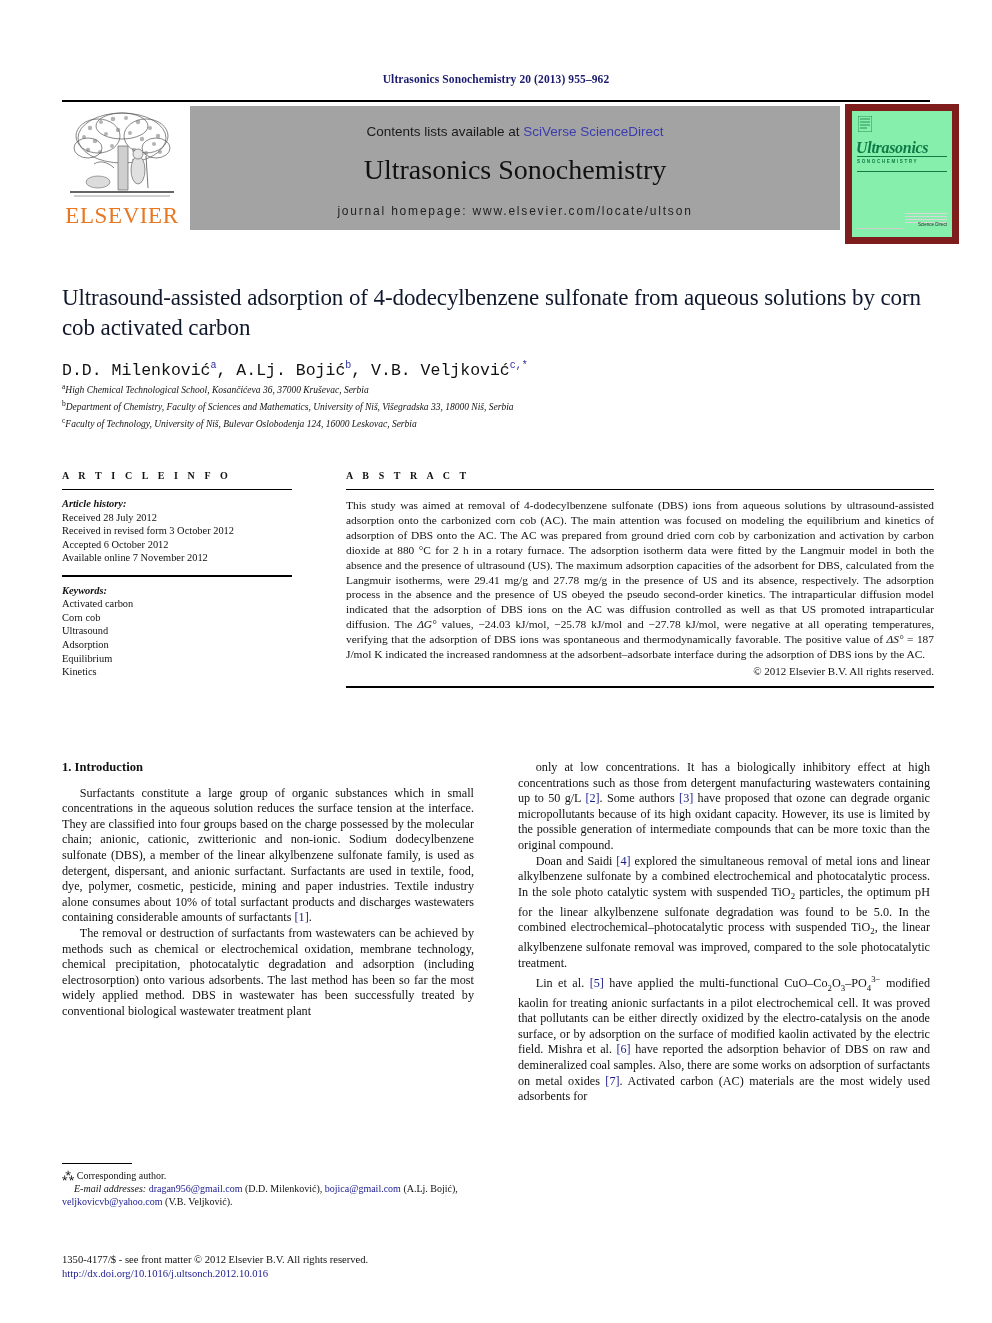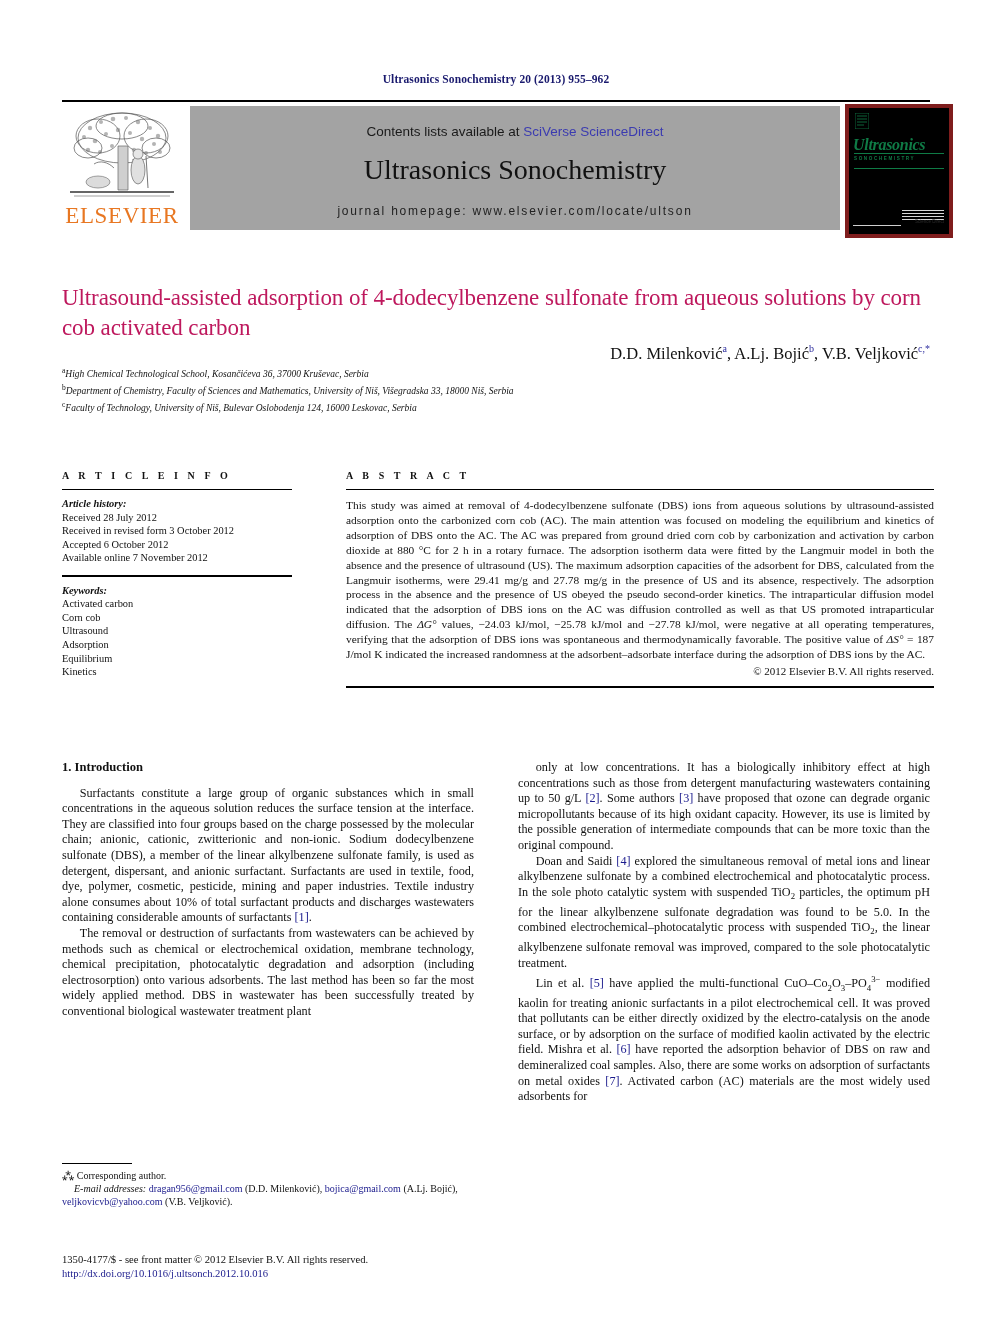--- a/index.html
+++ b/index.html
@@ -108,22 +108,22 @@
     font-family: "Liberation Sans", sans-serif;
     font-size: 12px;
     letter-spacing: 1.8px;
     color: #222;
   }
   .cover-thumb {
     position: absolute;
     left: 783px; top: 4px;
     width: 100px;
     height: 126px;
-    background: #000000;
-    border: 4px solid #7f1d1d;
+    background: #86efac;
+    border: 7px solid #7f1d1d;
     overflow: hidden;
   }
   .cover-elsevier-mark {
     position: absolute;
     left: 6px; top: 5px;
     width: 14px;
     height: 16px;
   }
   .cover-title {
     position: absolute;
@@ -179,29 +179,29 @@
   .title-block {
     position: absolute;
     left: 62px; top: 283px;
     width: 868px;
   }
   .article-title {
     font-family: "Liberation Serif", serif;
     font-size: 23px;
     line-height: 30px;
     font-weight: normal;
-    color: #be185d;
+    color: #0f172a;
     margin: 0;
     letter-spacing: -0.1px;
   }
   .authors {
-    font-family: Liberation Serif, serif;
+    margin-top: 17px;
+    font-family: Liberation Mono, monospace;
     font-size: 16.5px;
     color: #111;
-    text-align: right;
   }
   .authors sup {
     font-size: 10px;
     color: #2b2b9e;
     vertical-align: super;
   }
   .affiliations {
     font-family: "Liberation Serif", serif;
     font-style: italic;
     font-size: 9.5px;

